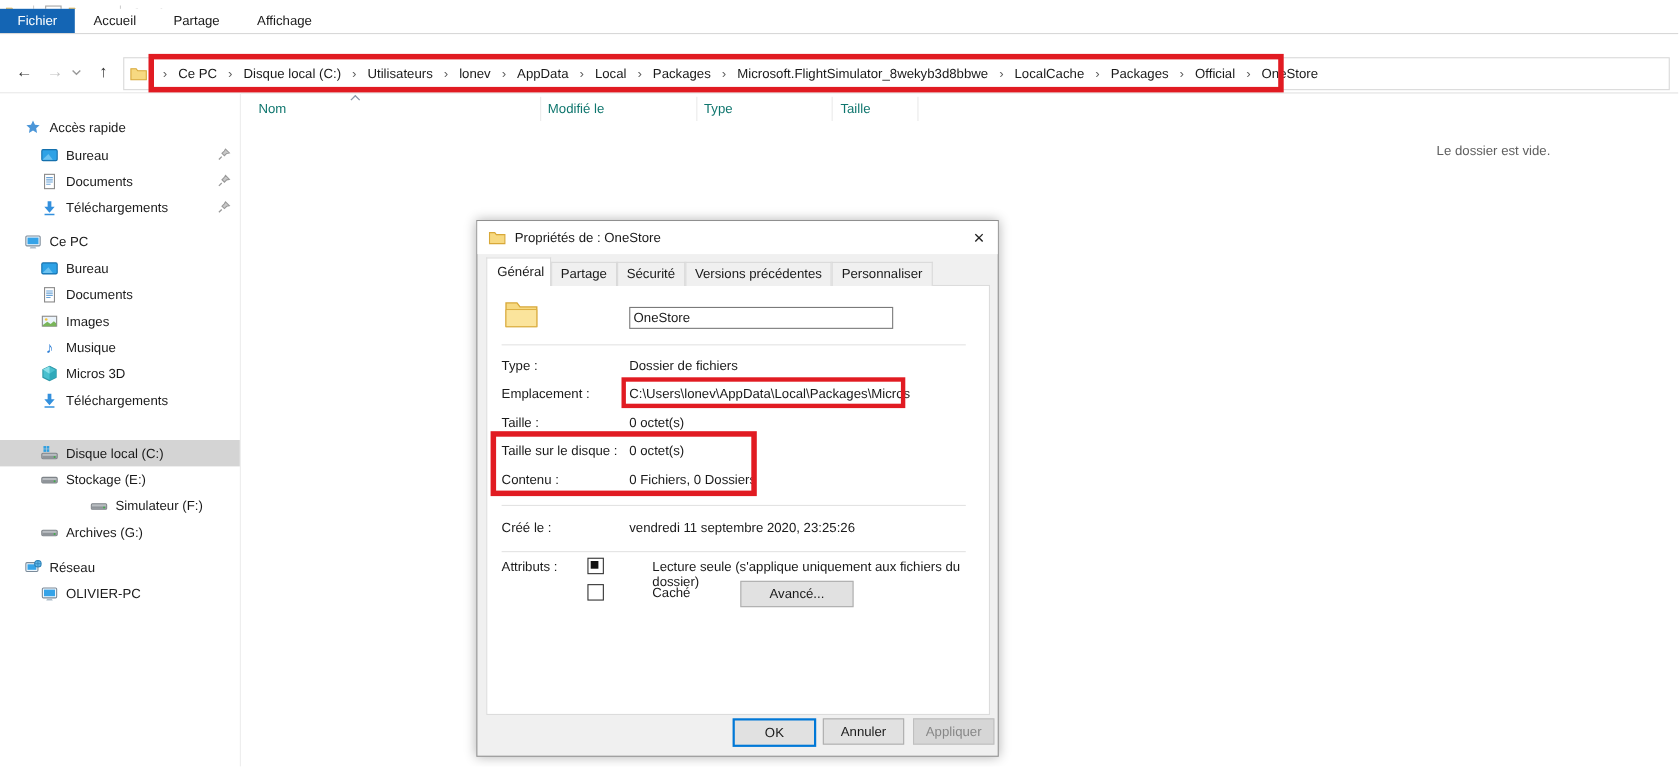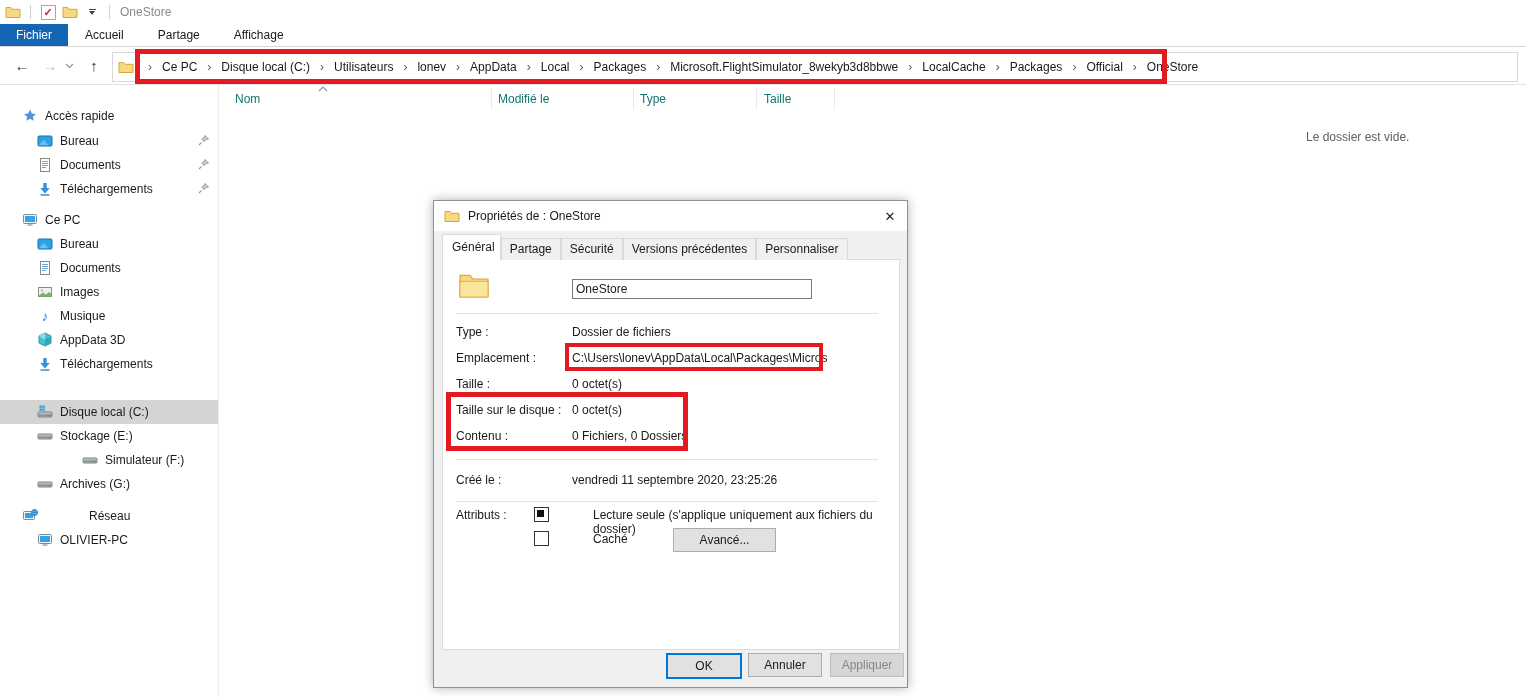--- a/index.html
+++ b/index.html
@@ -12,21 +12,21 @@
   .titlebar{position:absolute;left:0;top:0;width:100%;height:24px;background:#fff;display:flex;align-items:center;}
   .qat-sep{width:1px;height:14px;background:#cfcfcf;margin:0 6px;}
   .qat-btn{display:flex;align-items:center;justify-content:center;width:18px;height:18px;margin:0 2px;}
   .qat-check{width:13px;height:13px;border:1px solid #a6a6a6;background:#fff;color:#c22b1e;font-size:11px;line-height:12px;text-align:center;font-weight:bold;}
   .qat-drop{display:flex;flex-direction:column;align-items:center;gap:1px;}
   .qat-drop .bar{width:7px;height:0;border-top:1px solid #444;}
   .qat-drop .tri{width:0;height:0;border-left:3.5px solid transparent;border-right:3.5px solid transparent;border-top:4px solid #444;}
   .win-title{color:#8a8a8a;margin-left:4px;}
 
   
-  .ribbon{position:absolute;left:0;top:24px;width:100%;height:22px;background:#fff;border-bottom:1px solid #d8d8d8;display:flex;align-items:stretch;}
+  .ribbon{position:absolute;left:0;top:8px;width:100%;height:22px;background:#fff;border-bottom:1px solid #d8d8d8;display:flex;align-items:stretch;}
   .rtab{display:flex;align-items:center;padding:0 17px;cursor:default;}
   .rtab.file{background:#1465b4;color:#fff;padding:0 16px;}
 
   
   .navbar{position:absolute;left:0;top:47px;width:100%;height:37px;background:#fff;border-bottom:1px solid #e2e2e2;}
   .navglyph{position:absolute;top:0;height:37px;display:flex;align-items:center;justify-content:center;font-size:15px;}
   .addrfield{position:absolute;left:112px;top:5px;right:8px;height:28px;background:#fff;border:1px solid #d9d9d9;display:flex;align-items:center;}
   .addr-folder{margin:0 6px 0 5px;}
   .crumbs{display:flex;align-items:center;white-space:nowrap;}
   .crumb{padding:0 2px;cursor:default;}
@@ -273,21 +273,21 @@
       <span class="slabel">Musique</span>
     </div>
     <div class="srow item" style="top:243px;">
       <span class="sicon">
         <svg width="16" height="16" viewBox="0 0 16 16">
             <path d="M8 1l6 3v7l-6 3-6-3V4z" fill="#49c0cf" stroke="#2d98a8"></path>
             <path d="M8 1v6.8L2 4z" fill="#8adfe8"></path>
             <path d="M8 7.8L14 4v7l-6 3z" fill="#2fa9ba"></path>
           </svg>
       </span>
-      <span class="slabel">AppData 3D</span>
+      <span class="slabel">Micros 3D</span>
     </div>
     <div class="srow item" style="top:267px;">
       <span class="sicon">
         <svg width="16" height="16" viewBox="0 0 16 16">
             <path d="M6.3 2h3.4v5h3L8 12.5 3.3 7h3z" fill="#3390dd"></path>
             <path d="M3.5 14h9" stroke="#3390dd" stroke-width="1.5"></path>
           </svg>
       </span>
       <span class="slabel">Téléchargements</span>
     </div>
@@ -331,21 +331,21 @@
       <span class="sicon">
         <svg width="16" height="16" viewBox="0 0 16 16">
             <rect x="1" y="6" width="14" height="5" rx="1" fill="#b9bdc1" stroke="#7e8388"></rect>
             <rect x="1.5" y="8.4" width="13" height="2.1" fill="#8f9499"></rect>
             <circle cx="12.6" cy="9.4" r="0.9" fill="#3fae49"></circle>
           </svg>
       </span>
       <span class="slabel">Archives (G:)</span>
     </div>
 
-    <div class="srow section" style="top:419px;gap:44px;">
+    <div class="srow section" style="top:419px;">
       <span class="sicon">
         <svg width="16" height="16" viewBox="0 0 16 16">
             <rect x="1.5" y="3.5" width="11" height="8" rx="1" fill="#eef6fc" stroke="#7a8a99"></rect>
             <rect x="3" y="5" width="8" height="5" fill="#35a3e8"></rect>
             <circle cx="12.5" cy="4.5" r="3" fill="#5fb7ea" stroke="#2c7fb5"></circle>
             <path d="M9.7 4.5h5.6M12.5 1.6v5.8" stroke="#2c7fb5" stroke-width=".7" fill="none"></path>
           </svg>
       </span>
       <span class="slabel">Réseau</span>
     </div>

